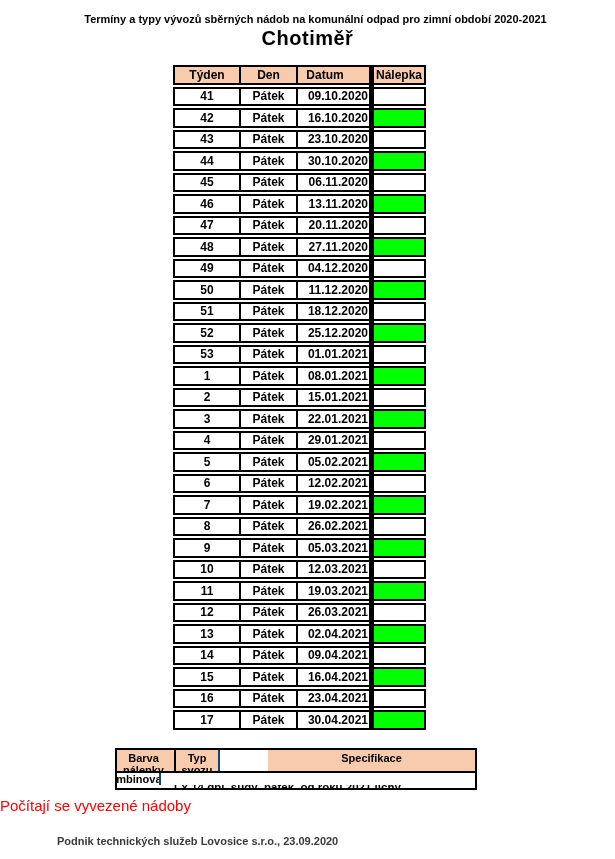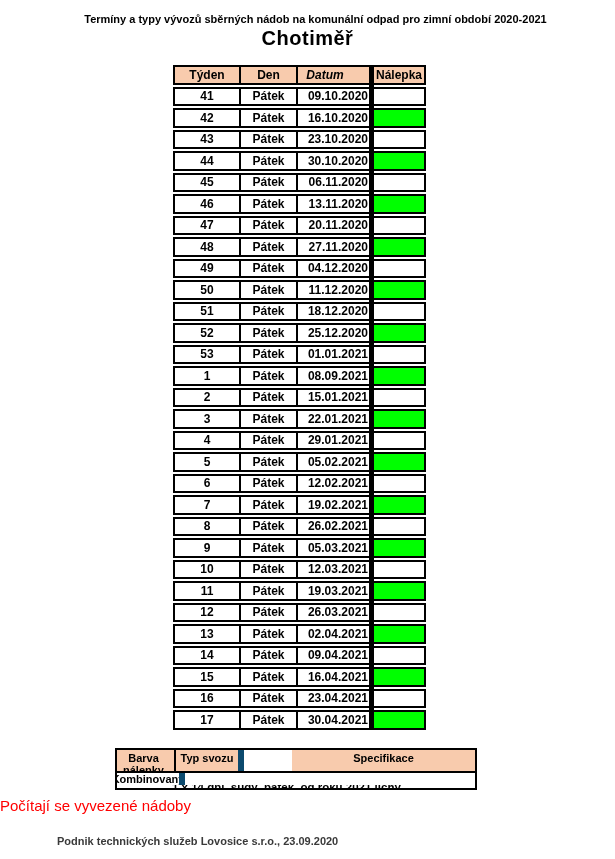--- a/index.html
+++ b/index.html
@@ -23,35 +23,35 @@
   }
   .c {
     box-sizing:border-box; display:flex; align-items:center; justify-content:center;
     font-size:12px; font-weight:bold; overflow:hidden; white-space:nowrap;
   }
   .c.week { width:66px; border-right:2px solid #000; }
   .c.day  { width:57px; border-right:2px solid #000; }
   .c.date { width:76px; border-right:5px solid #000; justify-content:flex-end; padding-right:1px; }
   .c.sticker { width:50px; }
   .srow.header .c { background:#F8CBAD; font-size:12px; }
-  .srow.header .c.date { justify-content:center; padding-right:17px;font-style:italic; }
+  .srow.header .c.date { justify-content:center; padding-right:17px; }
   .thickline {
     position:absolute; left:196px; top:0; width:5px; height:664px;
     background:#000; pointer-events:none;
   }
   .legend { position:absolute; left:115px; top:748px; width:362px; }
   .lrow { display:flex; box-sizing:border-box; border:2px solid #000; background:#fff; }
   .lrow.lheader { height:25px; }
   .lrow.ldata { height:19px; margin-top:-2px;flex-direction:column; }
   .lc {
     box-sizing:border-box; display:flex; align-items:center; justify-content:center;
     font-size:11px; font-weight:bold; overflow:hidden;
   }
   .lc1 { width:59px; border-right:2px solid #000; }
-  .lc2 { width:68px; border-right:6px solid #0c4a6e; }
+  .lc2 { width:44px; border-right:2px solid #0c4a6e; }
   .lc3 { flex:1;margin-left:48px; }
   .lheader .lc { background:#F8CBAD; text-align:center; line-height:12px; padding-top:2px; align-items:flex-start; }
   .lheader .lc1 { padding-right:4px; }
   .ldata .lc3 { justify-content:flex-start; padding-left:7px; white-space:pre; font-size:11.5px; }
   .note {
     position:absolute; top:797px; left:0; width:601px; 
     font-size:15px; font-weight:normal; color:#FF0000;
   }
   .footer {
     position:absolute; top:835px; left:57px; font-size:11px; color:#3a3a3a;
@@ -159,21 +159,21 @@
   <div class="srow">
     <div class="c week">53</div>
     <div class="c day">Pátek</div>
     <div class="c date">01.01.2021</div>
     <div class="c sticker"></div>
   </div>
 
   <div class="srow">
     <div class="c week">1</div>
     <div class="c day">Pátek</div>
-    <div class="c date">08.09.2021</div>
+    <div class="c date">08.01.2021</div>
     <div class="c sticker" style="background: rgb(0, 255, 0);"></div>
   </div>
 
   <div class="srow">
     <div class="c week">2</div>
     <div class="c day">Pátek</div>
     <div class="c date">15.01.2021</div>
     <div class="c sticker"></div>
   </div>
 

